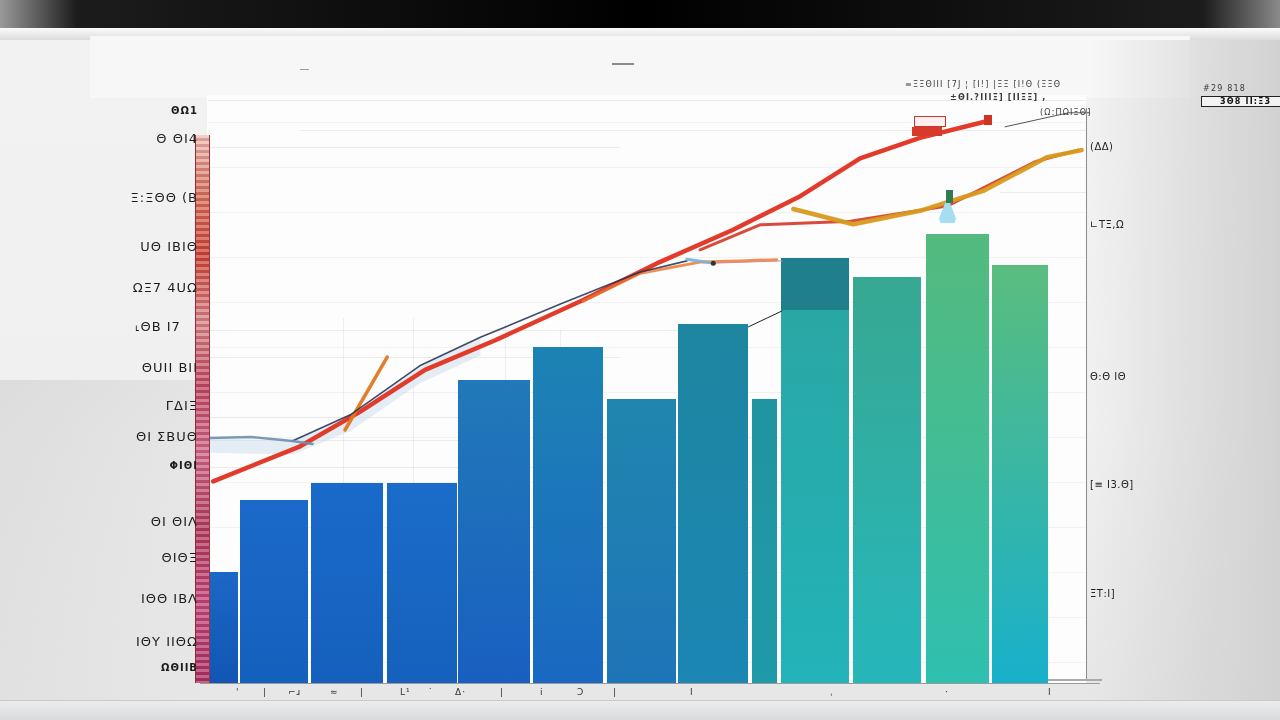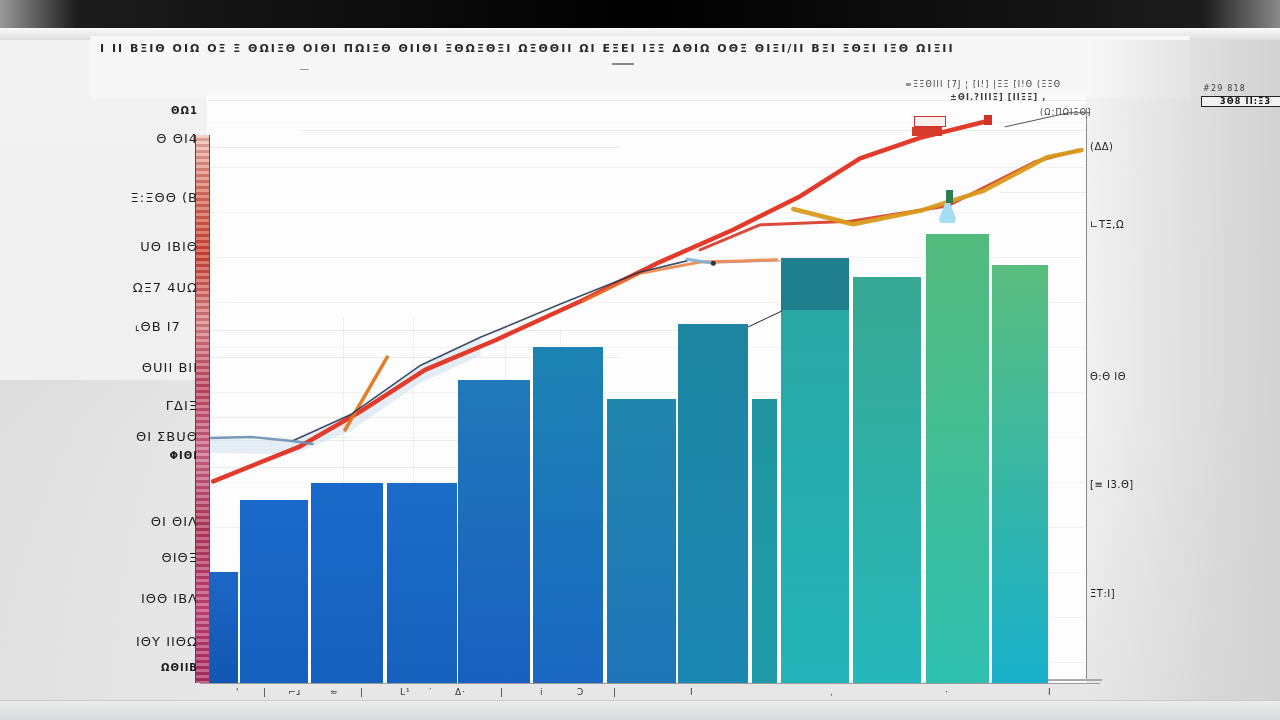--- a/index.html
+++ b/index.html
@@ -59,21 +59,20 @@
 </head>
 <body>
 
 <div id="screen">
   <div id="top-bar"></div>
   <div id="silver-band"></div>
   <div id="title-band"></div>
   <div id="right-shade"></div>
   <div id="left-shade"></div>
 
-  <div id="chart-title">Ι ΙΙ ΒΞΙΘ ΟΙΩ ΟΞ Ξ ΘΩΙΞΘ ΟΙΘΙ ΠΩΙΞΘ ΘΙΙΘΙ ΞΘΩΞΘΞΙ ΩΞΘΘΙΙ ΩΙ ΕΞΕΙ ΙΞΞ ΔΘΙΩ ΟΘΞ ΘΙΞΙ/ΙΙ ΒΞΙ ΞΘΞΙ ΙΞΘ ΩΙΞΙΙ</div>
   <div id="title-dash"></div>
   <div id="title-dash2"></div>
 
   <div id="plot"></div>
   <div id="grid-layer">
       <div class="grid-h" style="left: 208px; top: 122px; width: 877px; height: 1px; opacity: 0.045;"></div>
       <div class="grid-h" style="left: 208px; top: 167px; width: 877px; height: 1px; opacity: 0.045;"></div>
       <div class="grid-h" style="left: 208px; top: 212px; width: 877px; height: 1px; opacity: 0.045;"></div>
       <div class="grid-h" style="left: 208px; top: 257px; width: 877px; height: 1px; opacity: 0.045;"></div>
       <div class="grid-h" style="left: 208px; top: 302px; width: 877px; height: 1px; opacity: 0.045;"></div>
@@ -140,21 +139,21 @@
   <div id="ylabels">
       <div class="ylab bold" style="right: 1082px; top: 105px;">ΘΩ1</div>
       <div class="ylab" style="right: 1082px; top: 131px;">Θ ΘΙ4</div>
       <div class="ylab" style="right: 1082px; top: 190px;">Ξ:ΞΘΘ (Β</div>
       <div class="ylab" style="right: 1082px; top: 239px;">UΘ ΙΒΙΘ</div>
       <div class="ylab" style="right: 1082px; top: 280px;">ΩΞ7 4UΩ</div>
       <div class="ylab" style="right: 1082px; top: 319px; text-align: center;">˪ΘΒ Ι7</div>
       <div class="ylab" style="right: 1082px; top: 360px;">ΘUΙΙ ΒΙΙ</div>
       <div class="ylab" style="right: 1082px; top: 398px;">ΓΔΙΞ</div>
       <div class="ylab" style="right: 1082px; top: 429px;">ΘΙ ΣΒUΘ</div>
-      <div class="ylab bold" style="right: 1082px; top: 450px;">ΦΙΘΙ</div>
+      <div class="ylab bold" style="right: 1082px; top: 460px;">ΦΙΘΙ</div>
       <div class="ylab" style="right: 1082px; top: 514px;">ΘΙ ΘΙΛ</div>
       <div class="ylab" style="right: 1082px; top: 550px;">ΘΙΘΞ</div>
       <div class="ylab" style="right: 1082px; top: 591px;">ΙΘΘ ΙΒΛ</div>
       <div class="ylab" style="right: 1082px; top: 634px;">ΙΘΥ ΙΙΘΩ</div>
       <div class="ylab bold" style="right: 1082px; top: 662px;">ΩΘΙΙΒ</div>
     </div>
   <div id="xlabels">
       <div class="xlab" style="left: 236px; top: 687px;">'</div>
       <div class="xlab" style="left: 263px; top: 687px;">|</div>
       <div class="xlab" style="left: 288px; top: 687px;">⌐ɹ</div>

